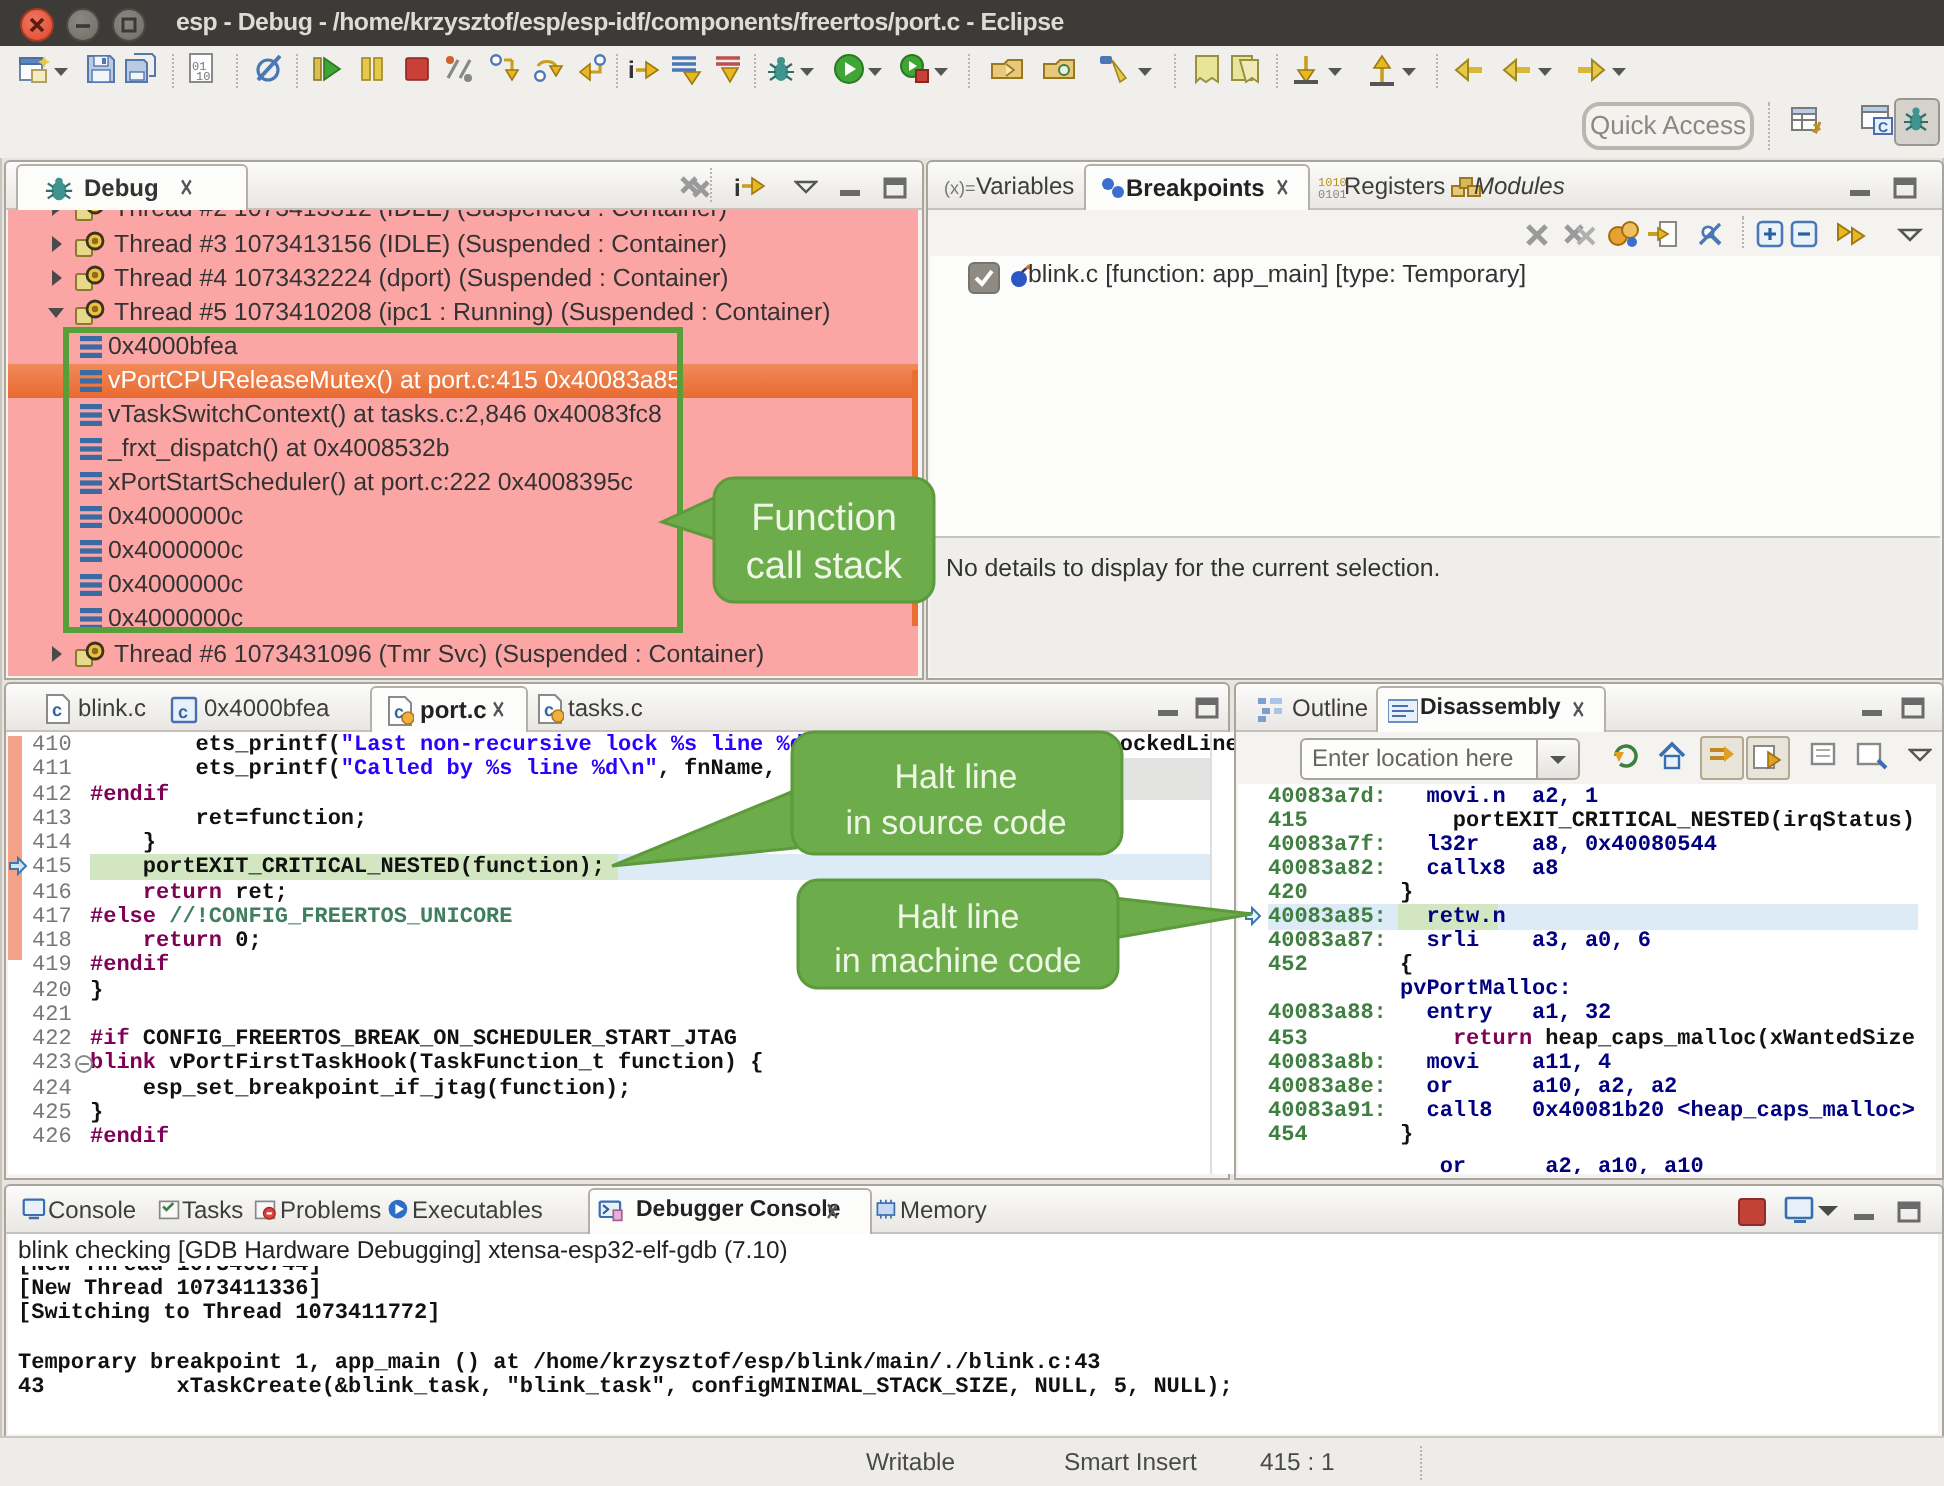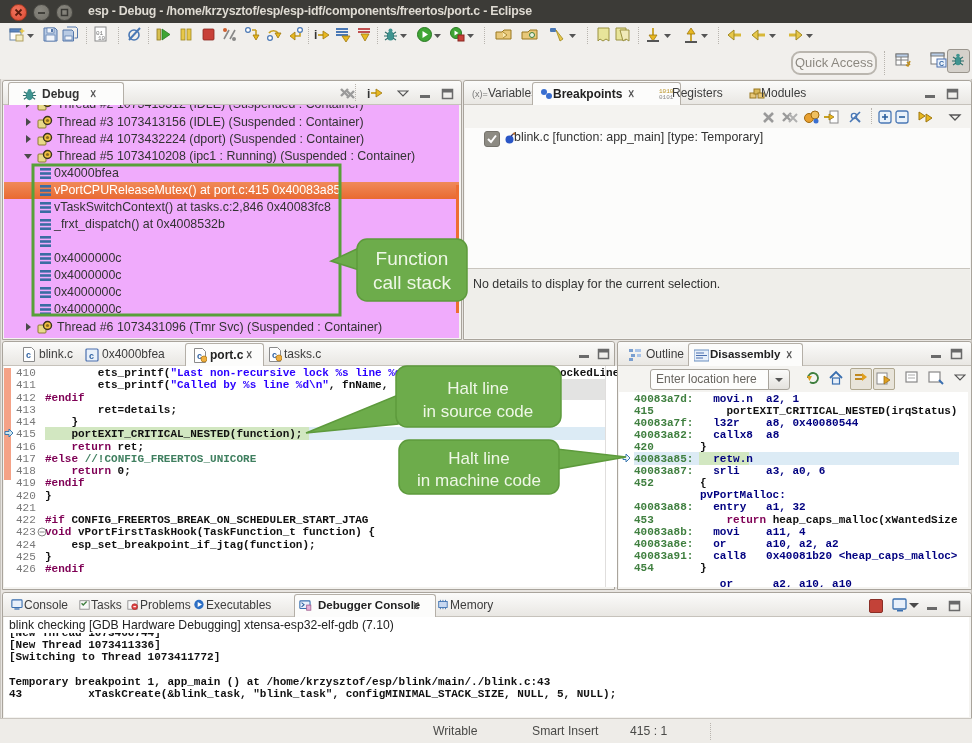--- a/index.html
+++ b/index.html
@@ -253,21 +253,21 @@
         <polygon points="1,1 11,1 6,6" fill="none" stroke="#555" stroke-width="1.2"></polygon>
       </svg>
       <svg style="position:absolute;left:416px;top:7px;" width="14" height="12">
         <rect x="1" y="7" width="10" height="3" fill="#6a6a6a"></rect>
       </svg>
       <svg style="position:absolute;left:438px;top:7px;" width="14" height="12">
         <rect x="1.5" y="1.5" width="10" height="9" fill="none" stroke="#6a6a6a" stroke-width="1.5"></rect>
         <rect x="1.5" y="1.5" width="10" height="3" fill="#6a6a6a"></rect>
       </svg>
  </div>
- <div class="abs" id="debugTree" style="left:1px;top:24px;width:455px;height:233px;background:#f0abfc;overflow:hidden;">
+ <div class="abs" id="debugTree" style="left:1px;top:24px;width:455px;height:233px;background:#fca5a5;overflow:hidden;">
       <div class="trow" style="top:-9px;">
         <span style="position:absolute;left:22px;top:4px;width:0;height:0;border-left:5px solid #4a4a4a;border-top:4px solid transparent;border-bottom:4px solid transparent;"></span>
         <svg style="position:absolute;left:33px;top:1px;" width="16" height="15" viewBox="0 0 16 15">
           <rect x="1" y="5" width="8" height="8" rx="1" fill="#e8d98a" stroke="#8a7a30" stroke-width="1"></rect>
           <circle cx="10.5" cy="5.5" r="4" fill="#f0c040" stroke="#3a3320" stroke-width="1.4"></circle>
           <circle cx="10.5" cy="5.5" r="1.6" fill="#8a6d1f"></circle>
         </svg>
         <span style="position:absolute;left:53px;top:1px;">Thread #2 1073413312 (IDLE) (Suspended : Container)</span>
       </div>
       <div class="trow" style="top:9px;">
@@ -328,20 +328,21 @@
           <rect x="0" y="8.4" width="11" height="2.6" fill="#3a6ca3"></rect>
         </svg>
         <span style="position:absolute;left:50px;top:1px;">_frxt_dispatch() at 0x4008532b</span>
       </div>
       <div class="trow" style="top:128px;">
         <svg style="position:absolute;left:36px;top:3px;" width="11" height="11">
           <rect x="0" y="0" width="11" height="2.6" fill="#3a6ca3"></rect>
           <rect x="0" y="4.2" width="11" height="2.6" fill="#3a6ca3"></rect>
           <rect x="0" y="8.4" width="11" height="2.6" fill="#3a6ca3"></rect>
         </svg>
+        <span style="position:absolute;left:50px;top:1px;">xPortStartScheduler() at port.c:222 0x4008395c</span>
       </div>
       <div class="trow" style="top:145px;">
         <svg style="position:absolute;left:36px;top:3px;" width="11" height="11">
           <rect x="0" y="0" width="11" height="2.6" fill="#3a6ca3"></rect>
           <rect x="0" y="4.2" width="11" height="2.6" fill="#3a6ca3"></rect>
           <rect x="0" y="8.4" width="11" height="2.6" fill="#3a6ca3"></rect>
         </svg>
         <span style="position:absolute;left:50px;top:1px;">0x4000000c</span>
       </div>
       <div class="trow" style="top:162px;">
@@ -382,36 +383,36 @@
 </div>
 
 <div class="panel" id="bpPanel" style="left:463px;top:80px;width:507px;height:258px;">
  <div class="tabbar">
       <div class="tab" style="left:3px;width:76px;">
         <svg style="position:absolute;left:5px;top:6px;" width="16" height="12">
           <text x="0" y="9" font-size="9" fill="#777" font-family="Liberation Sans">(x)=</text>
         </svg>
         <span style="position:absolute;left:21px;top:4px;">Variables</span>
       </div>
-      <div class="tab active" style="left:68px;width:111px;padding-left:36px;">
+      <div class="tab active" style="left:78px;width:111px;">
         <svg style="position:absolute;left:7px;top:5px;" width="14" height="13">
           <circle cx="4" cy="4" r="3" fill="#3a6fd0"></circle>
           <circle cx="9" cy="8" r="3" fill="#3a6fd0"></circle>
         </svg>
         <span style="position:absolute;left:20px;top:4px;font-weight:bold;">Breakpoints</span>
         <span style="position:absolute;left:95px;top:4px;color:#555;font-weight:bold;">☓</span>
       </div>
       <div class="tab" style="left:190px;width:86px;">
         <svg style="position:absolute;left:5px;top:5px;" width="16" height="13">
           <text x="0" y="6" font-size="6" fill="#b89020" font-family="Liberation Mono">1010</text>
           <text x="0" y="12" font-size="6" fill="#888" font-family="Liberation Mono">0101</text>
         </svg>
         <span style="position:absolute;left:18px;top:4px;">Registers</span>
       </div>
-      <div class="tab" style="left:280px;width:78px;">
+      <div class="tab" style="left:256px;width:78px;font-style:italic;">
         <svg style="position:absolute;left:5px;top:5px;" width="16" height="13">
           <rect x="1" y="6" width="6" height="5" fill="#e8c87a" stroke="#9a7820"></rect>
           <rect x="5" y="2" width="6" height="5" fill="#d8b85a" stroke="#9a7820"></rect>
           <rect x="9" y="6" width="6" height="5" fill="#e8c87a" stroke="#9a7820"></rect>
         </svg>
         <span style="position:absolute;left:17px;top:4px;">Modules</span>
       </div>
       <svg style="position:absolute;left:460px;top:7px;" width="14" height="12">
         <rect x="1" y="7" width="10" height="3" fill="#6a6a6a"></rect>
       </svg>
@@ -524,40 +525,40 @@
       <svg style="position:absolute;left:0px;top:62.2px;" width="10" height="10">
         <path d="M1 3.5 h4 v-2.5 l4 4 l-4 4 v-2.5 h-4 z" fill="#cde6f0" stroke="#3a78b0" stroke-width="1"></path>
       </svg>
       <div class="row mono" style="left:12px;top:1.0px;font-size:11px;color:#787878;">410</div>
       <div class="row mono" style="left:41px;top:1.0px;font-size:11px;font-weight:bold;color:#111;">        ets_printf(<span class="str">"Last non-recursive lock %s line %d\n"</span>, lastLockedFn, lastLockedLine);</div>
       <div class="row mono" style="left:12px;top:13.2px;font-size:11px;color:#787878;">411</div>
       <div class="row mono" style="left:41px;top:13.2px;font-size:11px;font-weight:bold;color:#111;">        ets_printf(<span class="str">"Called by %s line %d\n"</span>, fnName, line);</div>
       <div class="row mono" style="left:12px;top:25.5px;font-size:11px;color:#787878;">412</div>
       <div class="row mono" style="left:41px;top:25.5px;font-size:11px;font-weight:bold;color:#111;"><span class="kw">#endif</span></div>
       <div class="row mono" style="left:12px;top:37.8px;font-size:11px;color:#787878;">413</div>
-      <div class="row mono" style="left:41px;top:37.8px;font-size:11px;font-weight:bold;color:#111;">        ret=details;</div>
+      <div class="row mono" style="left:41px;top:37.8px;font-size:11px;font-weight:bold;color:#111;">        ret=function;</div>
       <div class="row mono" style="left:12px;top:50.0px;font-size:11px;color:#787878;">414</div>
       <div class="row mono" style="left:41px;top:50.0px;font-size:11px;font-weight:bold;color:#111;">    }</div>
       <div class="row mono" style="left:12px;top:62.2px;font-size:11px;color:#787878;">415</div>
       <div class="row mono" style="left:41px;top:62.2px;font-size:11px;font-weight:bold;color:#111;">    portEXIT_CRITICAL_NESTED(function);</div>
       <div class="row mono" style="left:12px;top:74.5px;font-size:11px;color:#787878;">416</div>
       <div class="row mono" style="left:41px;top:74.5px;font-size:11px;font-weight:bold;color:#111;">    <span class="kw">return</span> ret;</div>
       <div class="row mono" style="left:12px;top:86.8px;font-size:11px;color:#787878;">417</div>
       <div class="row mono" style="left:41px;top:86.8px;font-size:11px;font-weight:bold;color:#111;"><span class="kw">#else</span> <span class="cmt">//!CONFIG_FREERTOS_UNICORE</span></div>
       <div class="row mono" style="left:12px;top:99.0px;font-size:11px;color:#787878;">418</div>
       <div class="row mono" style="left:41px;top:99.0px;font-size:11px;font-weight:bold;color:#111;">    <span class="kw">return</span> 0;</div>
       <div class="row mono" style="left:12px;top:111.2px;font-size:11px;color:#787878;">419</div>
       <div class="row mono" style="left:41px;top:111.2px;font-size:11px;font-weight:bold;color:#111;"><span class="kw">#endif</span></div>
       <div class="row mono" style="left:12px;top:123.5px;font-size:11px;color:#787878;">420</div>
       <div class="row mono" style="left:41px;top:123.5px;font-size:11px;font-weight:bold;color:#111;">}</div>
       <div class="row mono" style="left:12px;top:135.8px;font-size:11px;color:#787878;">421</div>
       <div class="row mono" style="left:12px;top:148.0px;font-size:11px;color:#787878;">422</div>
       <div class="row mono" style="left:41px;top:148.0px;font-size:11px;font-weight:bold;color:#111;"><span class="kw">#if</span> CONFIG_FREERTOS_BREAK_ON_SCHEDULER_START_JTAG</div>
       <div class="row mono" style="left:12px;top:160.2px;font-size:11px;color:#787878;">423</div>
-      <div class="row mono" style="left:41px;top:160.2px;font-size:11px;font-weight:bold;color:#111;"><span class="kw">void</span> vPortFirstTaskHook(TaskFunction_t function) {</div>
+      <div class="row mono" style="left:41px;top:160.2px;font-size:11px;font-weight:bold;color:#111;"><span class="kw">blink</span> vPortFirstTaskHook(TaskFunction_t function) {</div>
       <div class="row mono" style="left:12px;top:172.5px;font-size:11px;color:#787878;">424</div>
       <div class="row mono" style="left:41px;top:172.5px;font-size:11px;font-weight:bold;color:#111;">    esp_set_breakpoint_if_jtag(function);</div>
       <div class="row mono" style="left:12px;top:184.8px;font-size:11px;color:#787878;">425</div>
       <div class="row mono" style="left:41px;top:184.8px;font-size:11px;font-weight:bold;color:#111;">}</div>
       <div class="row mono" style="left:12px;top:197.0px;font-size:11px;color:#787878;">426</div>
       <div class="row mono" style="left:41px;top:197.0px;font-size:11px;font-weight:bold;color:#111;"><span class="kw">#endif</span></div>
       <div style="position:absolute;left:558px;top:13px;width:44px;height:21px;background:#e3e3e2;"></div>
       <div style="position:absolute;left:601px;top:0;width:1px;height:221px;background:#e0dedd;"></div>
       <svg style="position:absolute;left:33px;top:161.2px;" width="10" height="10">
         <circle cx="5" cy="5" r="4" fill="#fff" stroke="#888" stroke-width="1"></circle>

